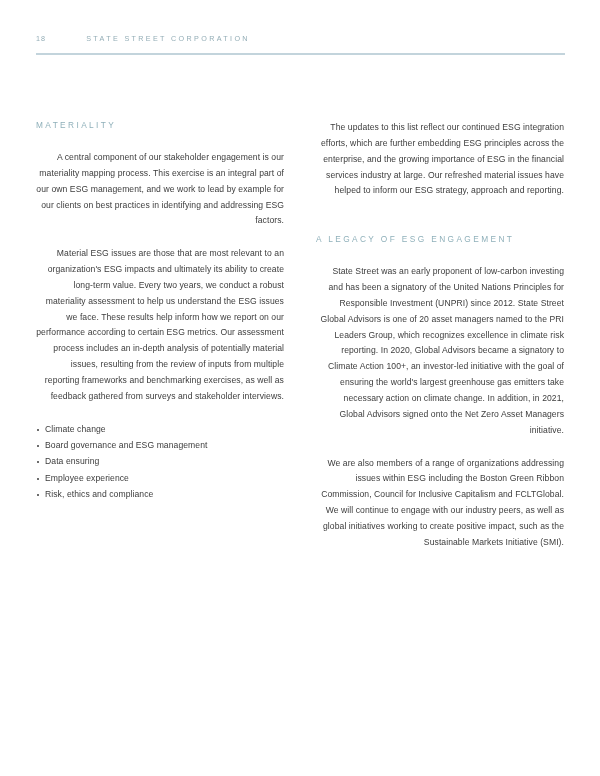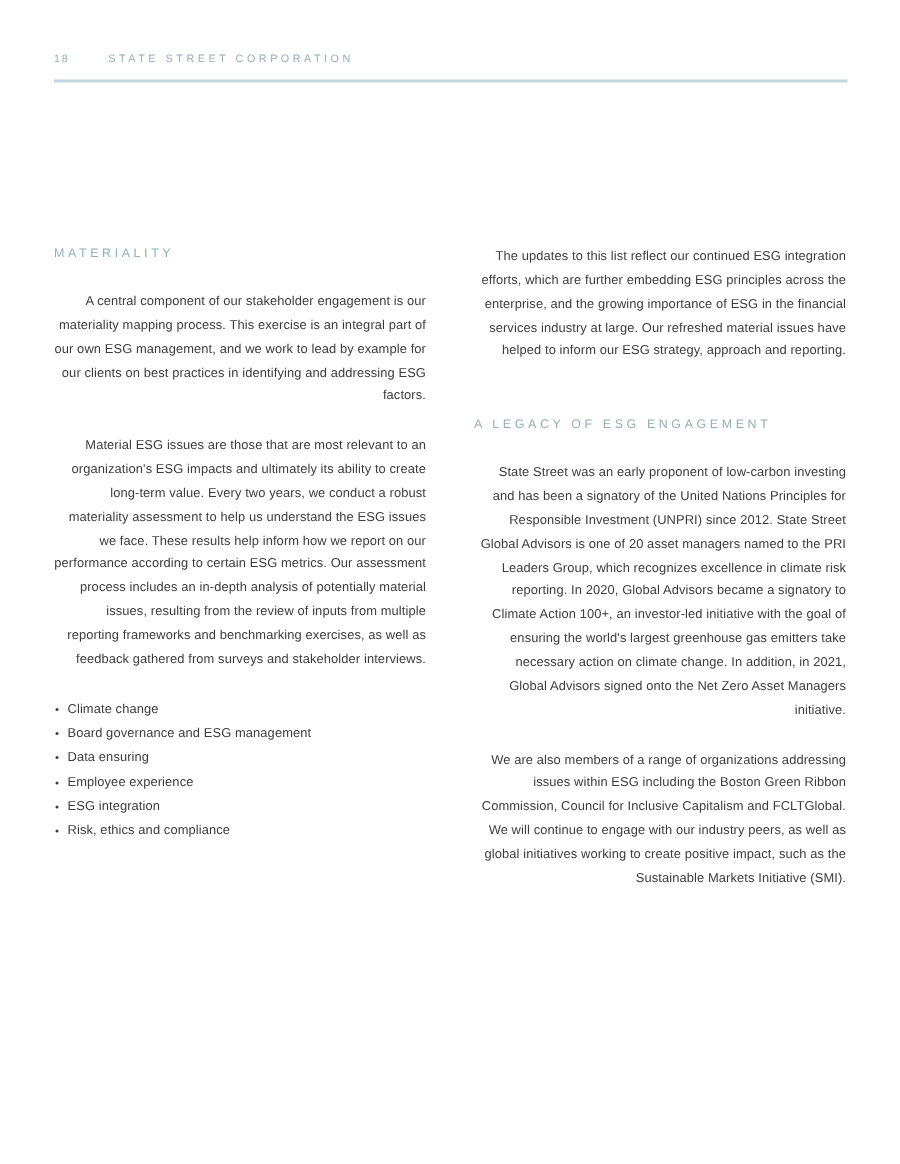--- a/index.html
+++ b/index.html
@@ -21,21 +21,21 @@
   }
 
   
   .running-head {
     position: absolute;
     left: 36px;
     top: 34px;
     width: 529px;
     display: flex;
     align-items: flex-start;
-    gap: 26px;
+    gap: 40px;
   }
   .folio {
     font-size: 7.2px;
     letter-spacing: 1.1px;
     color: #93adb6;
     font-weight: 400;
   }
   .running-title {
     font-size: 7.2px;
     letter-spacing: 2.35px;
@@ -55,21 +55,20 @@
   .columns {
     position: absolute;
     left: 36px;
     top: 120px;
     width: 529px;
     display: flex;
     gap: 32px;
   }
   .col {
     width: 248px;
-    margin-top: 43px;
   }
 
   .section-heading {
     font-size: 8.3px;
     letter-spacing: 2.4px;
     color: #8fb0ba;
     margin: 0 0 20px 0;
     font-weight: 400;
     text-transform: uppercase;
   }
@@ -136,21 +135,20 @@
       <h2 class="section-heading">MATERIALITY</h2>
 
       <p class="body">A central component of our stakeholder engagement is our materiality mapping process. This exercise is an integral part of our own ESG management, and we work to lead by example for our clients on best practices in identifying and addressing ESG factors.</p>
       <p class="body">Material ESG issues are those that are most relevant to an organization's ESG impacts and ultimately its ability to create long-term value. Every two years, we conduct a robust materiality assessment to help us understand the ESG issues we face. These results help inform how we report on our performance according to certain ESG metrics. Our assessment process includes an in-depth analysis of potentially material issues, resulting from the review of inputs from multiple reporting frameworks and benchmarking exercises, as well as feedback gathered from surveys and stakeholder interviews.</p>
 
       <ul class="bullets">
         <li>Climate change</li>
         <li>Board governance and ESG management</li>
         <li>Data ensuring</li>
         <li>Employee experience</li>
-        <li>ESG integration</li>
         <li>Risk, ethics and compliance</li>
       </ul>
     </div>
 
     <div class="col col-right">
       <p class="body">The updates to this list reflect our continued ESG integration efforts, which are further embedding ESG principles across the enterprise, and the growing importance of ESG in the financial services industry at large. Our refreshed material issues have helped to inform our ESG strategy, approach and reporting.</p>
 
       <div class="spacer-heading"></div>
 
       <h2 class="section-heading">A LEGACY OF ESG ENGAGEMENT</h2>

